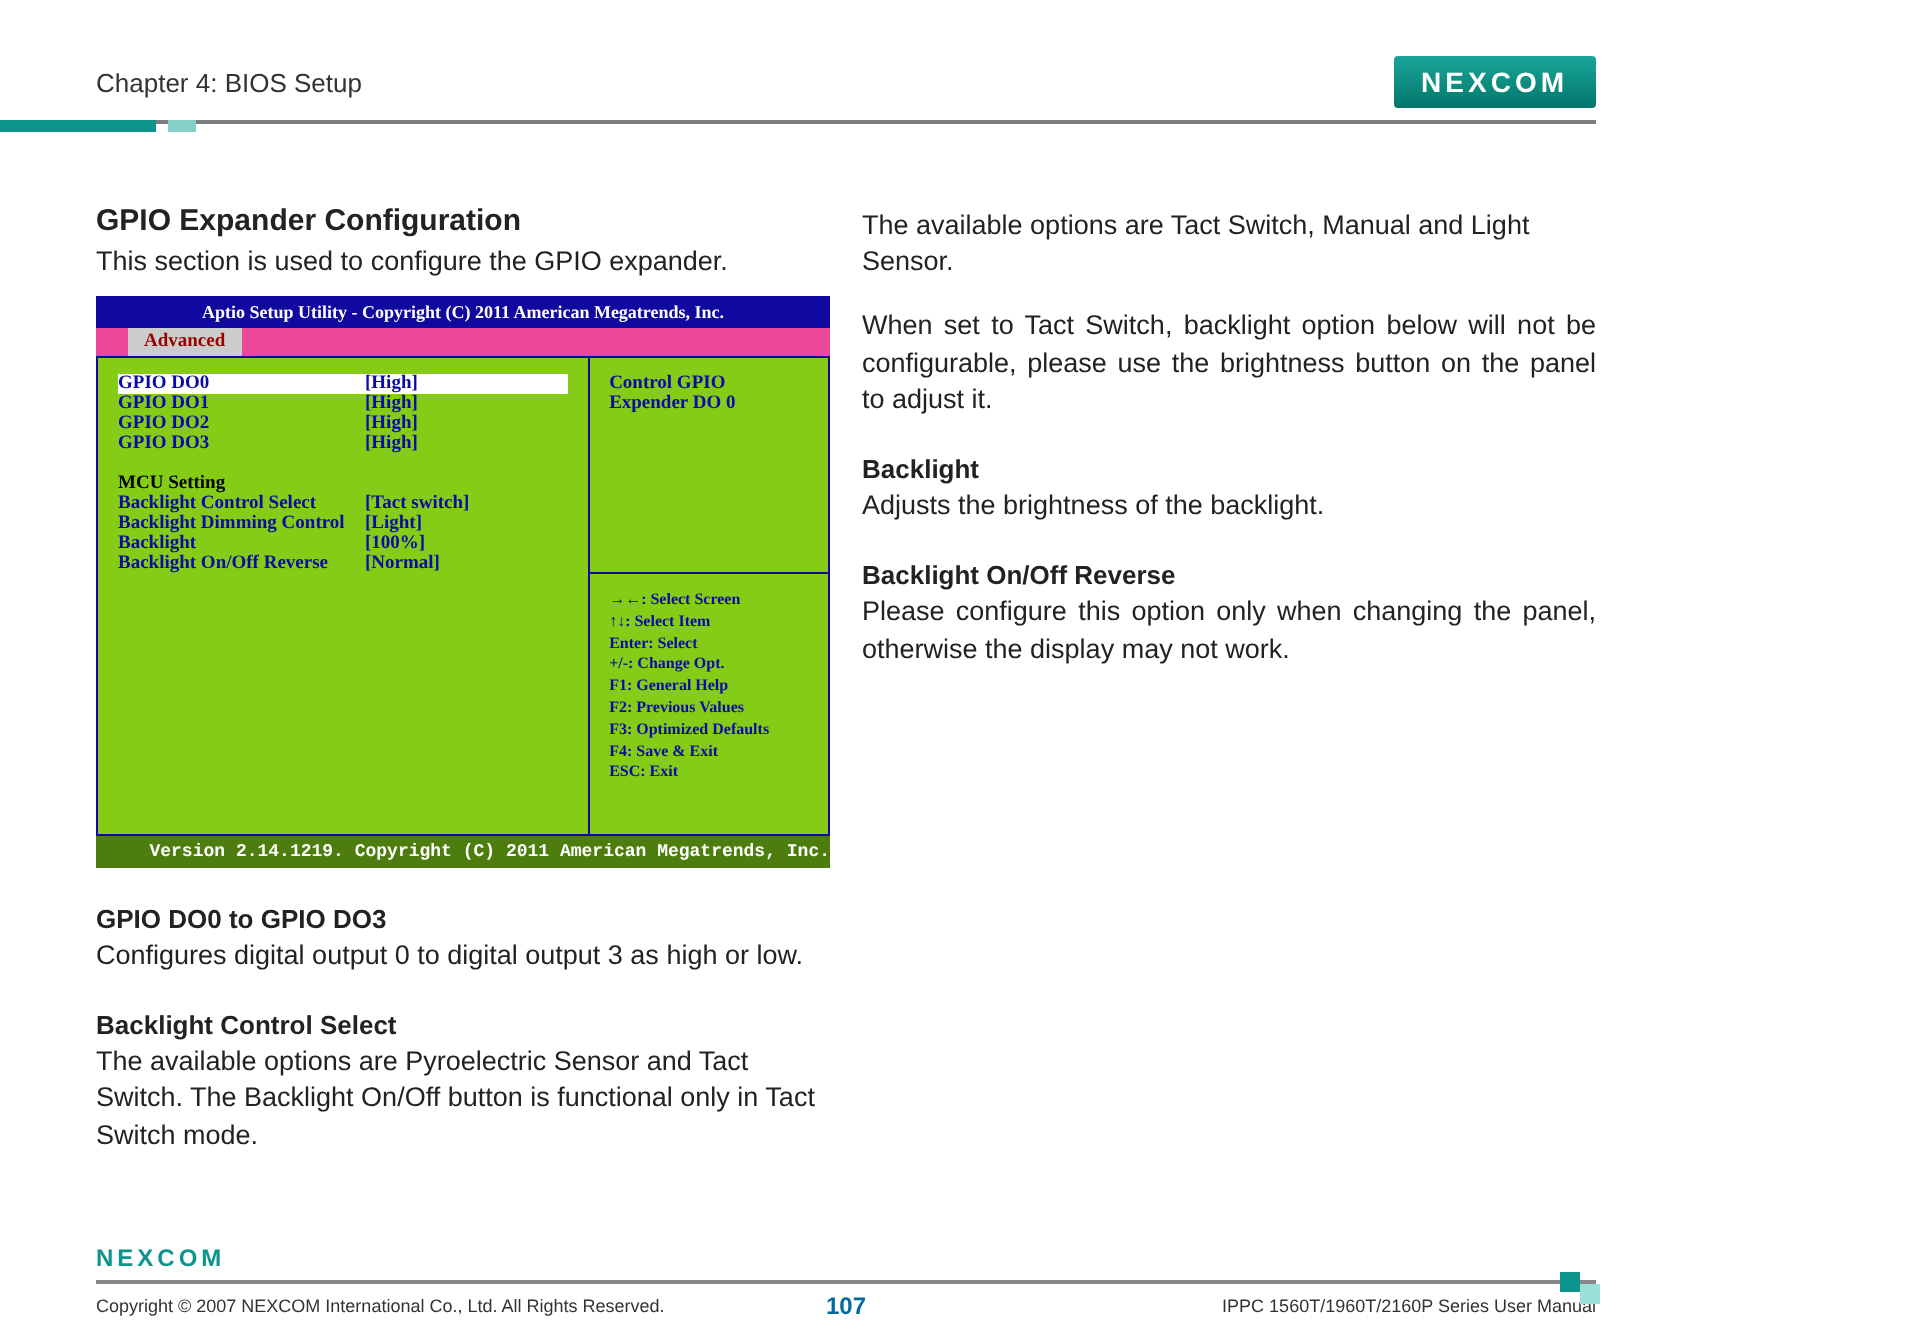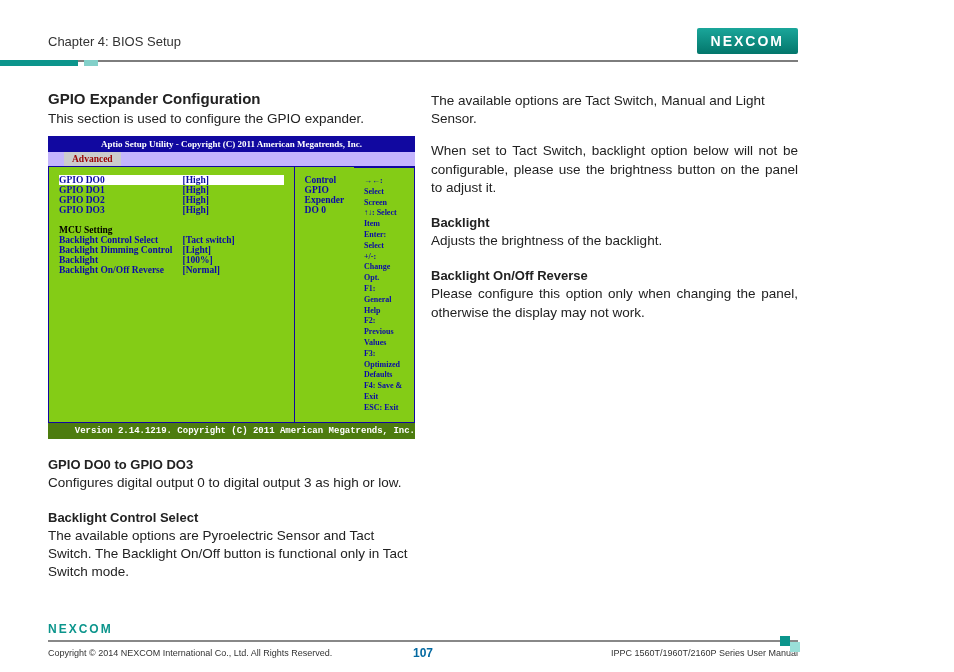--- a/index.html
+++ b/index.html
@@ -7,36 +7,36 @@
   .page { width: 846px; height: 672px; position: relative; padding: 28px 48px 8px 48px; }
   .header { display: flex; justify-content: space-between; align-items: center; margin-bottom: 6px; }
   .chapter { font-size: 13px; color: #333; }
   .logo {
     display:inline-flex; align-items:center; background: linear-gradient(#1aa69a, #03766b);
     color:#fff; font-weight:700; font-size:14px; letter-spacing:2px; padding:5px 14px; border-radius:2px;
   }
   .rule-top { height:2px; background:#7d7d7d; margin-bottom:4px; position:relative; }
   .rule-top .accent { position:absolute; left:-48px; top:0; width:78px; height:6px; background:#0c958c; }
   .rule-top .accent2 { position:absolute; left:36px; top:0; width:14px; height:6px; background:#83d0c9; }
-  .content { display:flex; gap:16px; margin-top:28px; }
+  .content { display:flex; gap:16px; margin-top:40px; }
   .col { flex:1; }
   h3.section-title { font-size:15px; font-weight:700; margin-bottom:4px; }
   p.lede { font-size:13.5px; margin-bottom:10px; }
   .bios-box { width:100%; font-family: "Times New Roman", serif; font-size:9.5px; color:#0a0aa8; }
   .bios-title { background:#1108a0; color:#fff; text-align:center; padding:3px 0; font-weight:700; font-size:9px; }
-  .bios-tab-row { background:#c4b5fd; color:#0cf; }
+  .bios-tab-row { background:#ec4899; color:#0cf; }
   .bios-tab { display:inline-block; background:#ccc; color:#990000; font-weight:700; padding:2px 8px; margin:0 0 0 16px; }
   .bios-body { border:1px solid #1108a0; display:flex; min-height:240px; background:#84cc16; }
   .bios-left { flex:1; padding:8px 10px; font-weight:700; }
   .bios-left .row { display:flex; }
   .bios-left .k { flex:0 0 55%; }
   .bios-left .v { flex:0 0 45%; }
   .bios-left .sel { background:#fff; color:#0a0aa8; }
   .bios-left .heading { color:#000; margin-top:10px; }
-  .bios-right { flex:0 0 33%; border-left:1px solid #1108a0; display:flex; }
+  .bios-right { flex:0 0 33%; border-left:1px solid #1108a0; display:flex; flex-direction:column; }
   .bios-help { flex:0 0 45%; padding:8px 10px; color:#0a0aa8; font-weight:700; }
   .bios-keys { flex:1; border-top:1px solid #1108a0; padding:8px 10px; font-size:8px; font-weight:700; line-height:1.35; }
   .bios-footer { background:#4d7c0f; color:#fff; text-align:right; padding:3px 0; font-weight:700; font-size:9px;font-family:Liberation Mono, monospace; }
   .subhead { font-weight:700; font-size:13px; margin-top:18px; }
   .para { font-size:13.5px; line-height:1.35; margin-top:2px; }
   .right-block { margin-bottom:16px; }
   .footer-area { position:absolute; left:48px; right:48px; bottom:12px; }
   .rule-bot { height:2px; background:#888; position:relative; margin-bottom:4px; }
   .rule-bot .dk { position:absolute; right:8px; top:-4px; width:10px; height:10px; background:#0c958c; }
   .rule-bot .lt { position:absolute; right:-2px; top:2px; width:10px; height:10px; background:#9adfd8; }
@@ -155,18 +155,18 @@
 
   <div class="footer-area">
     <div style="margin-bottom:2px;">
       <span class="foot-logo">NEXCOM</span>
     </div>
     <div class="rule-bot">
       <span class="dk"></span>
         <span class="lt"></span>
     </div>
     <div class="foot-row">
-      <div class="foot-left">Copyright © 2014 NEXCOM International Co., Ltd. All Rights Reserved.</div>
+      <div class="foot-left">Copyright © 2007 NEXCOM International Co., Ltd. All Rights Reserved.</div>
       <div class="foot-page">107</div>
       <div class="foot-right">IPPC 1560T/1960T/2160P Series User Manual</div>
     </div>
   </div>
 </div>
 
 </body></html>

